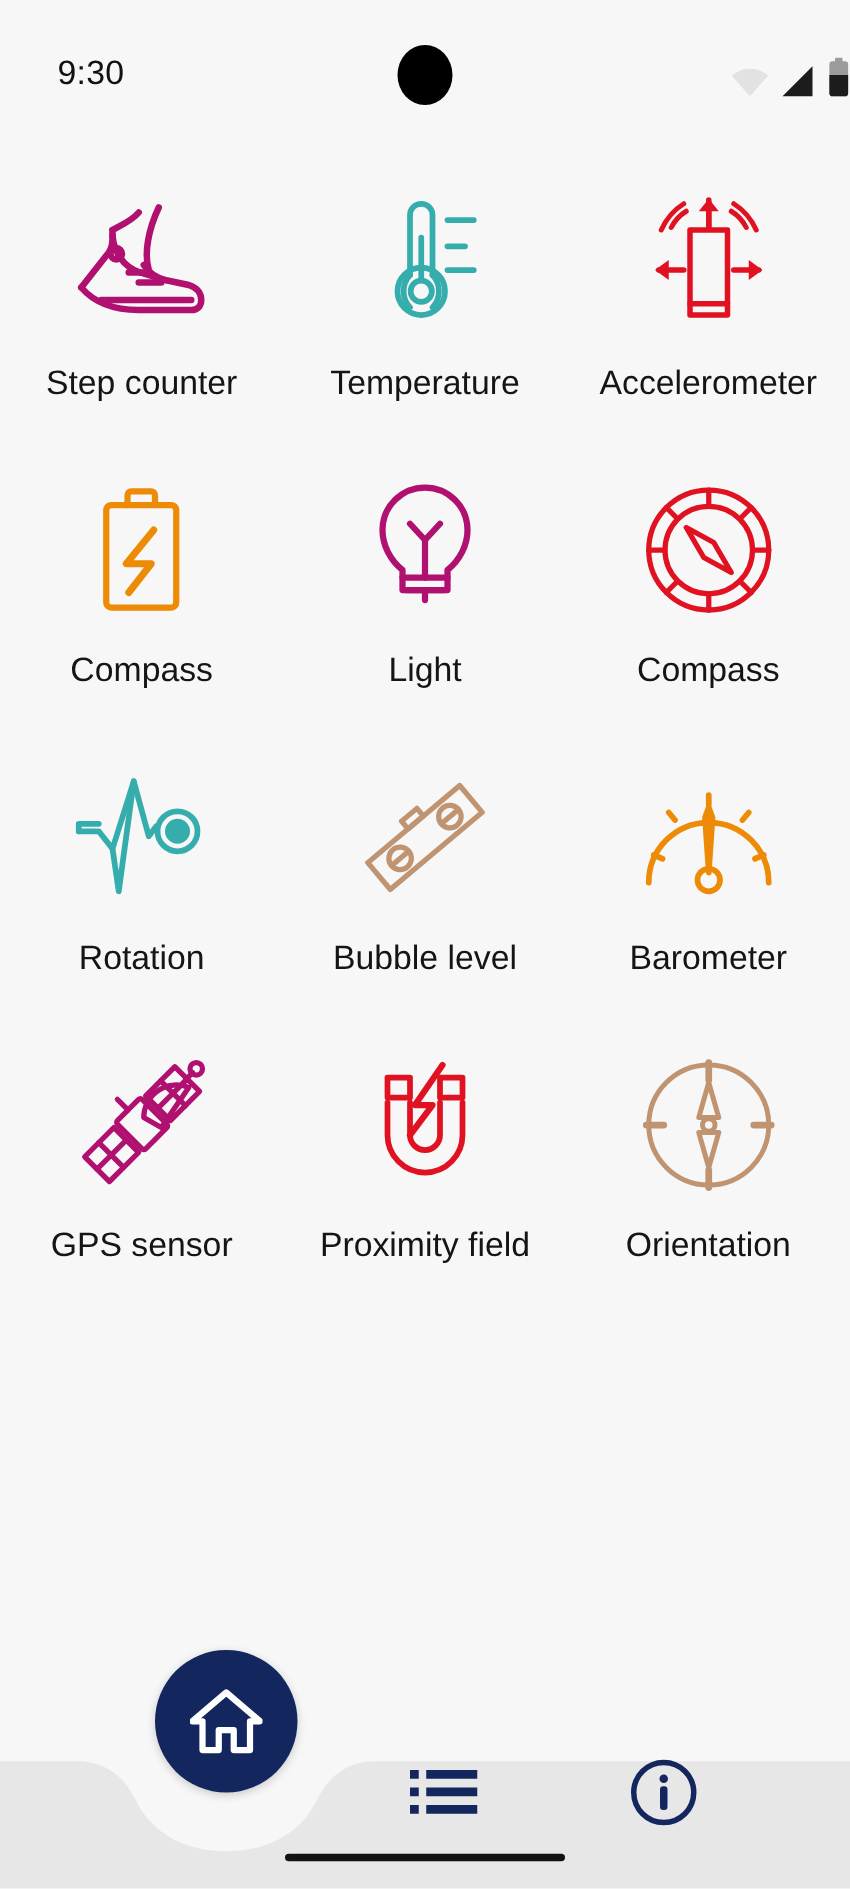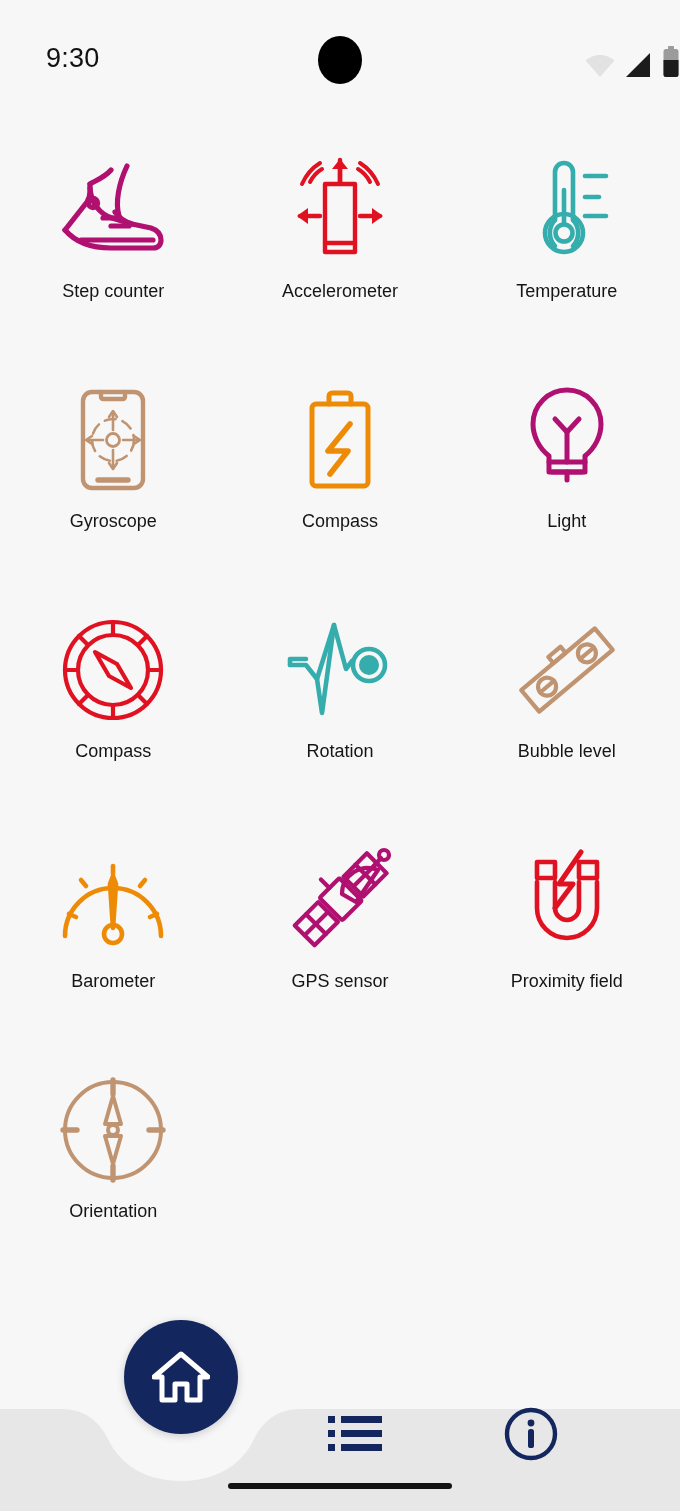--- a/index.html
+++ b/index.html
@@ -75,22 +75,22 @@
   .cell.empty { visibility: hidden; }
   .icon-wrap {
     width: 120px;
     height: 120px;
     display: flex;
     align-items: center;
     justify-content: center;
   }
   .icon-wrap svg { display: block; }
   .cell-label {
-    margin-top: 12px;
-    font-size: 18px;
+    margin-top: 22px;
+    font-size: 27px;
     color: #151515;
     text-align: center;
     line-height: 1.1;
     white-space: nowrap;
   }
 
   
   .bottom-nav {
     position: absolute;
     left: 0;
@@ -172,20 +172,37 @@
           <path d="M33 30 C34 44 42 56 55 60 L75 66"></path>
           <path d="M70 8 C62 25 58 44 62 58"></path>
           <path d="M8 72 C20 86 36 90 54 90 L96 90 C101 90 104 87 104 82 C104 76 100 72 94 70 L75 66 C68 64 62 60 58 54"></path>
           <path d="M24 82 L96 82"></path>
           <circle cx="36" cy="45" r="4.6"></circle>
           <path d="M46 60 L62 60"></path>
           <path d="M54 68 L72 68"></path>
         </svg>
       </div>
       <div class="cell-label">Step counter</div>
+    </div>
+
+    <div class="cell">
+      <div class="icon-wrap">
+        <svg width="112" height="112" viewBox="0 0 112 112" fill="none" stroke="#35ADAD" stroke-width="4.6" stroke-linecap="round" stroke-linejoin="round">
+          <path d="M44 66 L44 18 a9 9 0 0 1 18 0 L62 66"></path>
+          <circle cx="53" cy="79" r="19"></circle>
+          <path d="M44 66 a19 19 0 0 0 0 26"></path>
+          <path d="M62 66 a19 19 0 0 1 0 26"></path>
+          <circle cx="53" cy="79" r="8.5"></circle>
+          <path d="M53 70 L53 36"></path>
+          <path d="M74 22 L95 22"></path>
+          <path d="M74 43 L88 43"></path>
+          <path d="M74 62 L95 62"></path>
+        </svg>
+      </div>
+      <div class="cell-label">Temperature</div>
     </div>
 
     <div class="cell">
       <div class="icon-wrap">
         <svg width="112" height="108" viewBox="0 0 112 108" fill="none" stroke="#E01222" stroke-width="4.4" stroke-linecap="round" stroke-linejoin="round">
           <rect x="41" y="28" width="30" height="68"></rect>
           <path d="M41 87 L71 87"></path>
           <path d="M56 26 L56 4" stroke-width="4.4"></path>
           <path d="M48 13 L56 3 L64 13" fill="#E01222" stroke="none"></path>
           <path d="M56 26 L56 6"></path>
@@ -196,57 +213,20 @@
           <path d="M26 26 C29 20 33 16 38 13" stroke-width="4"></path>
           <path d="M20 19 C24 11 30 5 38 1" stroke-width="4" opacity="0"></path>
           <path d="M18 28 C22 19 28 12 36 7" stroke-width="4"></path>
           <path d="M86 26 C83 20 79 16 74 13" stroke-width="4"></path>
           <path d="M94 28 C90 19 84 12 76 7" stroke-width="4"></path>
         </svg>
       </div>
       <div class="cell-label">Accelerometer</div>
     </div>
 
-    <div class="cell">
-      <div class="icon-wrap">
-        <svg width="112" height="112" viewBox="0 0 112 112" fill="none" stroke="#35ADAD" stroke-width="4.6" stroke-linecap="round" stroke-linejoin="round">
-          <path d="M44 66 L44 18 a9 9 0 0 1 18 0 L62 66"></path>
-          <circle cx="53" cy="79" r="19"></circle>
-          <path d="M44 66 a19 19 0 0 0 0 26"></path>
-          <path d="M62 66 a19 19 0 0 1 0 26"></path>
-          <circle cx="53" cy="79" r="8.5"></circle>
-          <path d="M53 70 L53 36"></path>
-          <path d="M74 22 L95 22"></path>
-          <path d="M74 43 L88 43"></path>
-          <path d="M74 62 L95 62"></path>
-        </svg>
-      </div>
-      <div class="cell-label">Temperature</div>
-    </div>
-
-    <div class="cell">
-      <div class="icon-wrap">
-        <svg width="112" height="112" viewBox="0 0 112 112" fill="none" stroke="#C09471" stroke-width="4.4" stroke-linecap="round" stroke-linejoin="round">
-          <rect x="26" y="8" width="60" height="96" rx="9"></rect>
-          <path d="M44 8 L44 13 a2 2 0 0 0 2 2 L66 15 a2 2 0 0 0 2 -2 L68 8"></path>
-          <path d="M41 96 L71 96" stroke-width="5.4"></path>
-          <circle cx="56" cy="56" r="21" stroke-width="2.6" stroke-dasharray="11 7"></circle>
-          <circle cx="56" cy="56" r="6.5" stroke-width="2.8"></circle>
-          <path d="M56 46 L56 28" stroke-width="2.6"></path>
-          <path d="M52 33 L56 27 L60 33" stroke-width="2.6"></path>
-          <path d="M56 66 L56 84" stroke-width="2.6"></path>
-          <path d="M52 79 L56 85 L60 79" stroke-width="2.6"></path>
-          <path d="M46 56 L30 56" stroke-width="2.6"></path>
-          <path d="M35 52 L29 56 L35 60" stroke-width="2.6"></path>
-          <path d="M66 56 L82 56" stroke-width="2.6"></path>
-          <path d="M77 52 L83 56 L77 60" stroke-width="2.6"></path>
-        </svg>
-      </div>
-      <div class="cell-label">Gyroscope</div>
-    </div>
 
     <div class="cell">
       <div class="icon-wrap">
         <svg width="112" height="112" viewBox="0 0 112 112" fill="none" stroke="#EE8B06" stroke-width="5" stroke-linecap="round" stroke-linejoin="round">
           <rect x="28" y="20" width="56" height="82" rx="4"></rect>
           <path d="M45 20 L45 12 a3 3 0 0 1 3 -3 L64 9 a3 3 0 0 1 3 3 L67 20"></path>
           <path d="M66 40 L44 67 L64 67 L46 90" stroke-width="5.6"></path>
         </svg>
       </div>
       <div class="cell-label">Compass</div>

